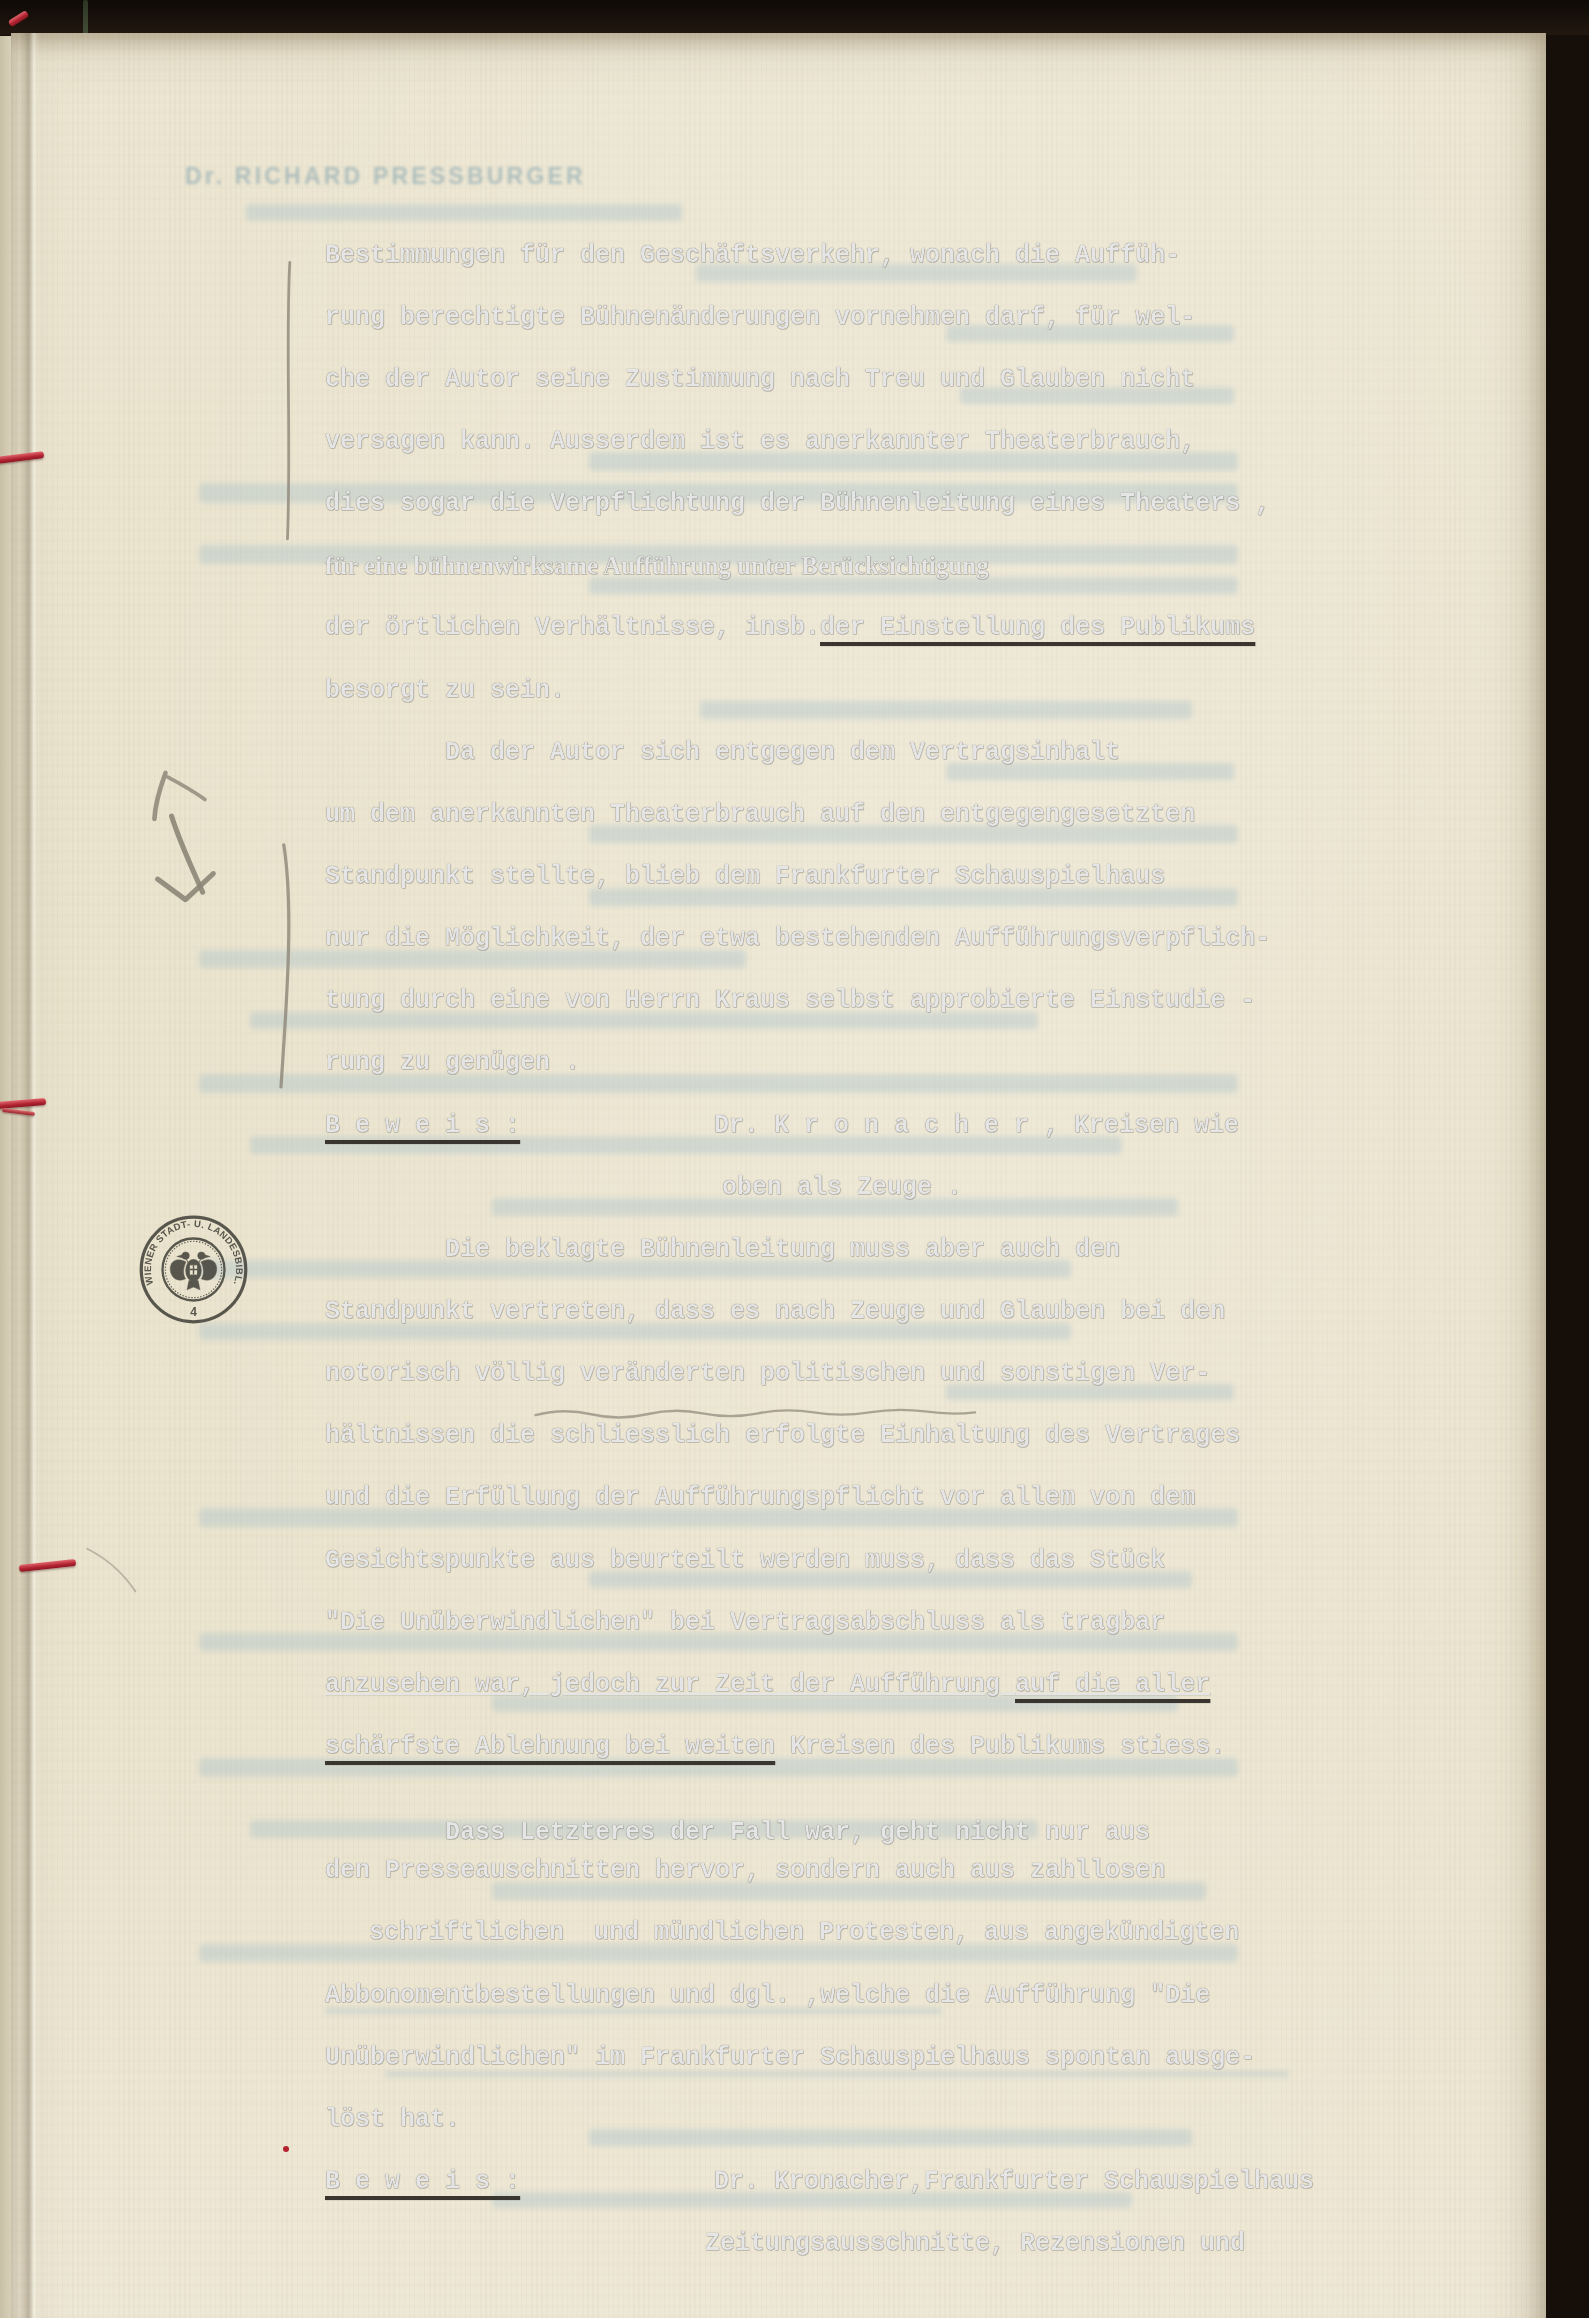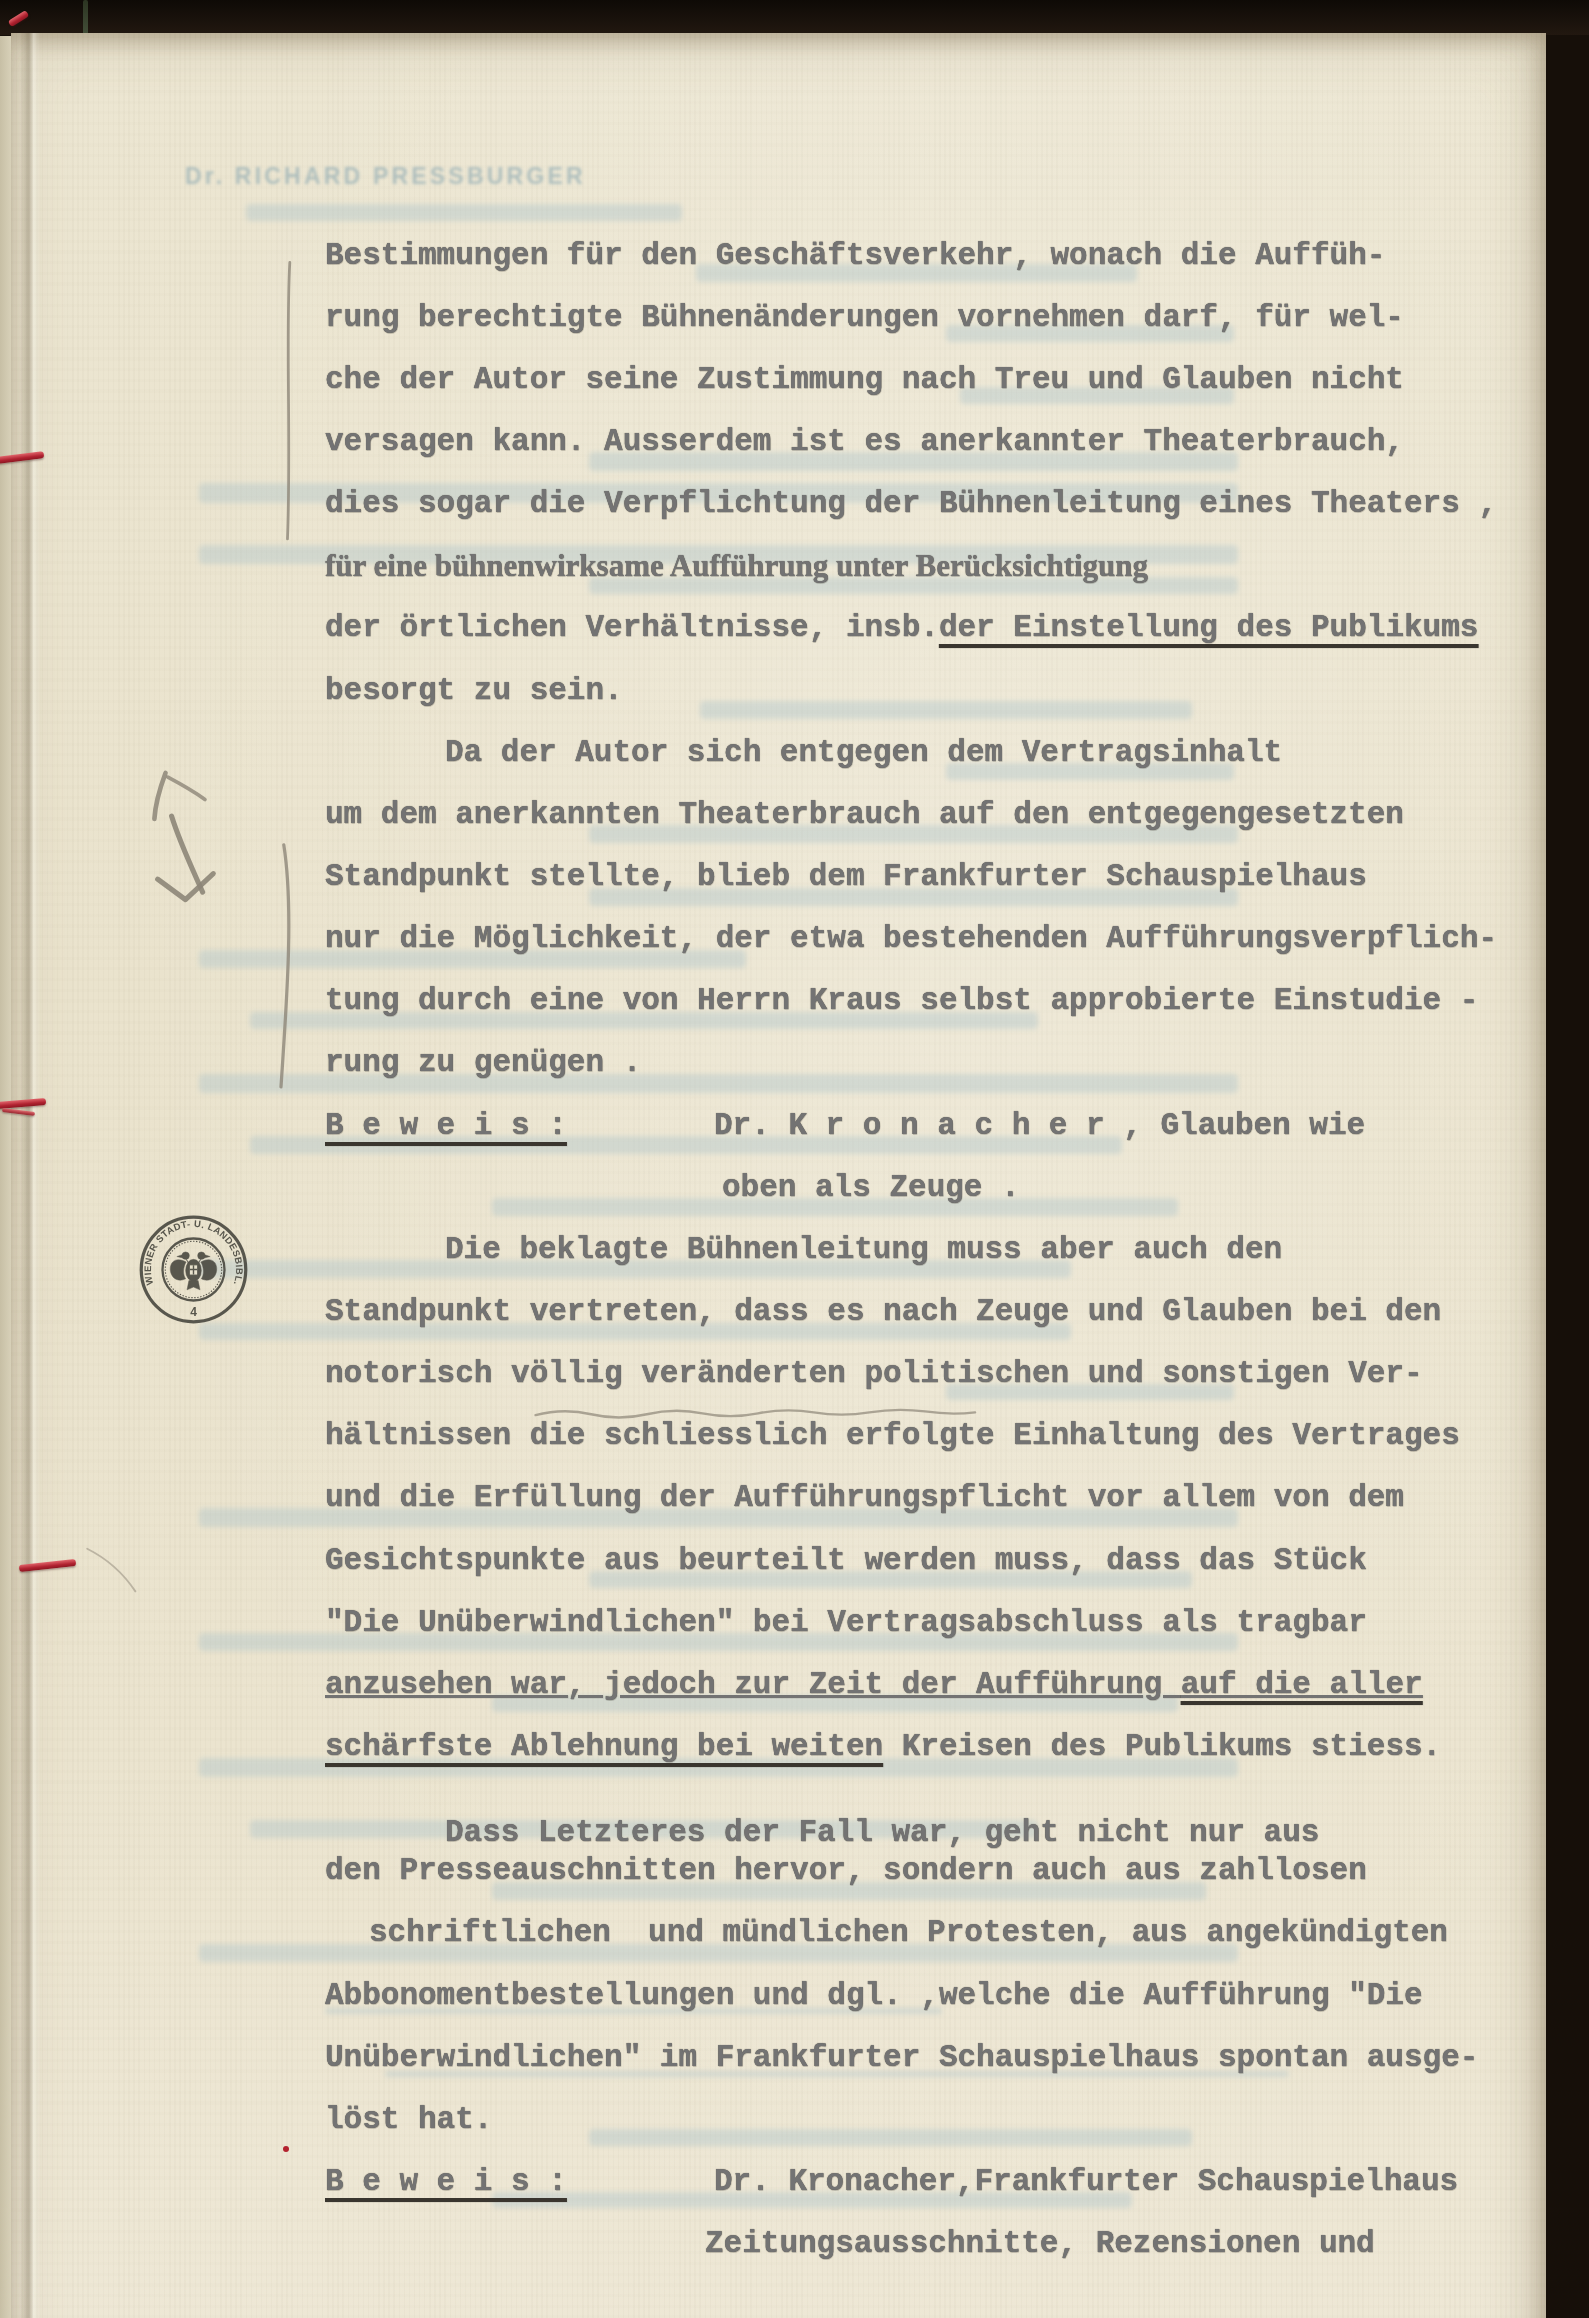--- a/index.html
+++ b/index.html
@@ -21,21 +21,21 @@
   
   .crease{position:absolute;left:19.5px;top:33px;width:20.4px;height:2521px;
     background:linear-gradient(90deg, rgba(0,0,0,0), rgba(92,80,56,.30) 45%, rgba(255,255,248,.35) 68%, rgba(0,0,0,0));}
   
   .streak{position:absolute;background:#a9c2ca;opacity:.38;border-radius:4.6px;filter:blur(2.8px);}
   #ghost-heading{position:absolute;left:185px;top:163px;width:594px;height:28px;
     font-family:"Liberation Sans",sans-serif;font-weight:bold;font-size:23px;letter-spacing:3.2px;
     color:rgba(139,168,178,.62);filter:blur(1.4px);white-space:nowrap;}
   
   .tline{position:absolute;font-family:"Liberation Mono","DejaVu Sans Mono",monospace;
-    font-weight:700;font-size:31px;line-height:42px;color:#737373;white-space:pre;
+    font-weight:700;font-size:25px;line-height:42px;color:#e5e5e5;white-space:pre;
     text-shadow:0 0 0.9px rgba(54,50,42,.85), 0.5px 0.5px 0 rgba(54,50,42,.18);}
   .tline .u{text-decoration:underline;text-decoration-thickness:3.7px;text-underline-offset:8px;text-decoration-color:#3a362f;}
   
   .stitch{position:absolute;height:7px;background:linear-gradient(180deg,#e0636a,#b02230 60%,#8c1722);border-radius:3.2px;box-shadow:0 1.4px 1.9px rgba(60,20,20,.35);}
   .stitch-dot{position:absolute;width:6px;height:6px;border-radius:50%;background:#b3222e;}
   svg text{font-family:"Liberation Sans",sans-serif;}
 </style>
 </head>
 <body>
 
@@ -93,21 +93,21 @@
       <div class="tline" style="left: 325px; top: 545px; font-family: Liberation Serif, serif;"><span>für eine bühnenwirksame Aufführung unter Berücksichtigung</span></div>
       <div class="tline" style="left: 325px; top: 607px;"><span>der örtlichen Verhältnisse, insb.</span><span class="u">der Einstellung des Publikums</span></div>
       <div class="tline" style="left: 325px; top: 670px;"><span>besorgt zu sein.</span></div>
       <div class="tline" style="left: 445px; top: 732px;"><span>Da der Autor sich entgegen dem Vertragsinhalt</span></div>
       <div class="tline" style="left: 325px; top: 794px;"><span>um dem anerkannten Theaterbrauch auf den entgegengesetzten</span></div>
       <div class="tline" style="left: 325px; top: 856px;"><span>Standpunkt stellte, blieb dem Frankfurter Schauspielhaus</span></div>
       <div class="tline" style="left: 325px; top: 918px;"><span>nur die Möglichkeit, der etwa bestehenden Aufführungsverpflich-</span></div>
       <div class="tline" style="left: 325px; top: 980px;"><span>tung durch eine von Herrn Kraus selbst approbierte Einstudie -</span></div>
       <div class="tline" style="left: 325px; top: 1042px;"><span>rung zu genügen .</span></div>
       <div class="tline" style="left: 325px; top: 1105px;"><span class="u">B e w e i s :</span></div>
-      <div class="tline" style="left: 714px; top: 1105px;"><span>Dr. K r o n a c h e r , Glauben wie</span></div>
+      <div class="tline" style="left: 714px; top: 1105px;"><span>Dr. K r o n a c h e r , Kreisen wie</span></div>
       <div class="tline" style="left: 722px; top: 1167px;"><span>oben als Zeuge .</span></div>
       <div class="tline" style="left: 445px; top: 1229px;"><span>Die beklagte Bühnenleitung muss aber auch den</span></div>
       <div class="tline" style="left: 325px; top: 1291px;"><span>Standpunkt vertreten, dass es nach Zeuge und Glauben bei den</span></div>
       <div class="tline" style="left: 325px; top: 1353px;"><span>notorisch völlig veränderten politischen und sonstigen Ver-</span></div>
       <div class="tline" style="left: 325px; top: 1415px;"><span>hältnissen die schliesslich erfolgte Einhaltung des Vertrages</span></div>
       <div class="tline" style="left: 325px; top: 1477px;"><span>und die Erfüllung der Aufführungspflicht vor allem von dem</span></div>
       <div class="tline" style="left: 325px; top: 1540px;"><span>Gesichtspunkte aus beurteilt werden muss, dass das Stück</span></div>
       <div class="tline" style="left: 325px; top: 1602px;"><span>"Die Unüberwindlichen" bei Vertragsabschluss als tragbar</span></div>
       <div class="tline" style="left: 325px; top: 1664px; text-decoration: underline;"><span>anzusehen war, jedoch zur Zeit der Aufführung </span><span class="u">auf die aller</span></div>
       <div class="tline" style="left: 325px; top: 1726px;"><span class="u">schärfste Ablehnung bei weiten</span><span> Kreisen des Publikums stiess.</span></div>

